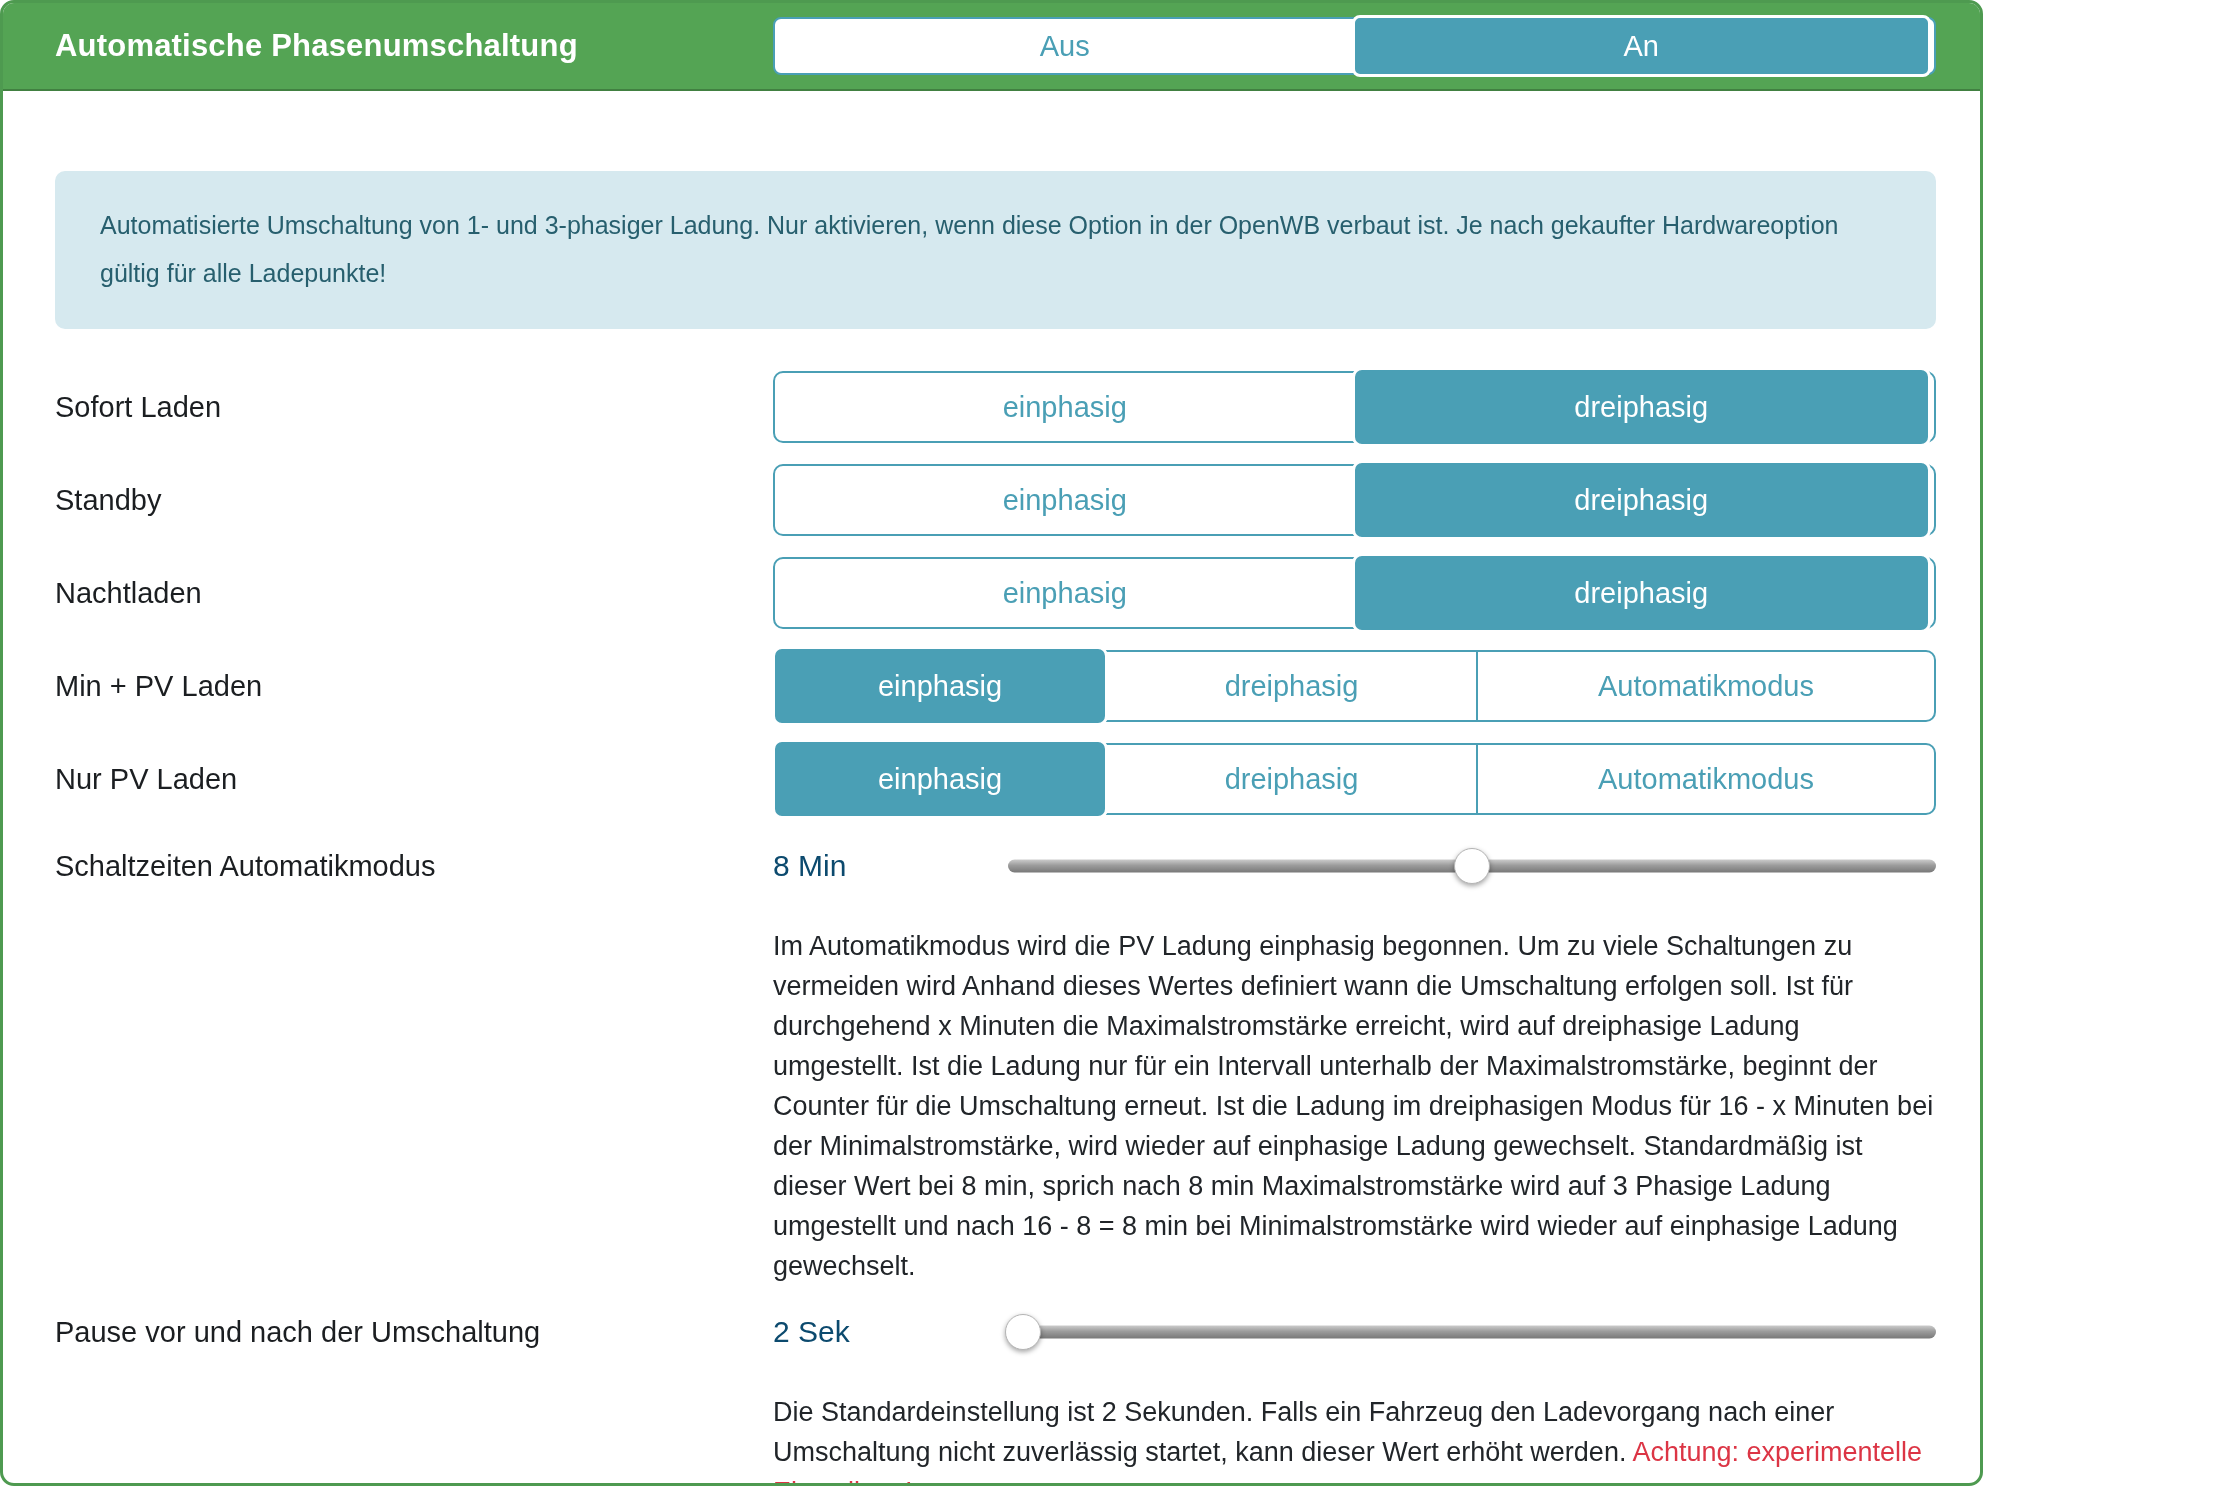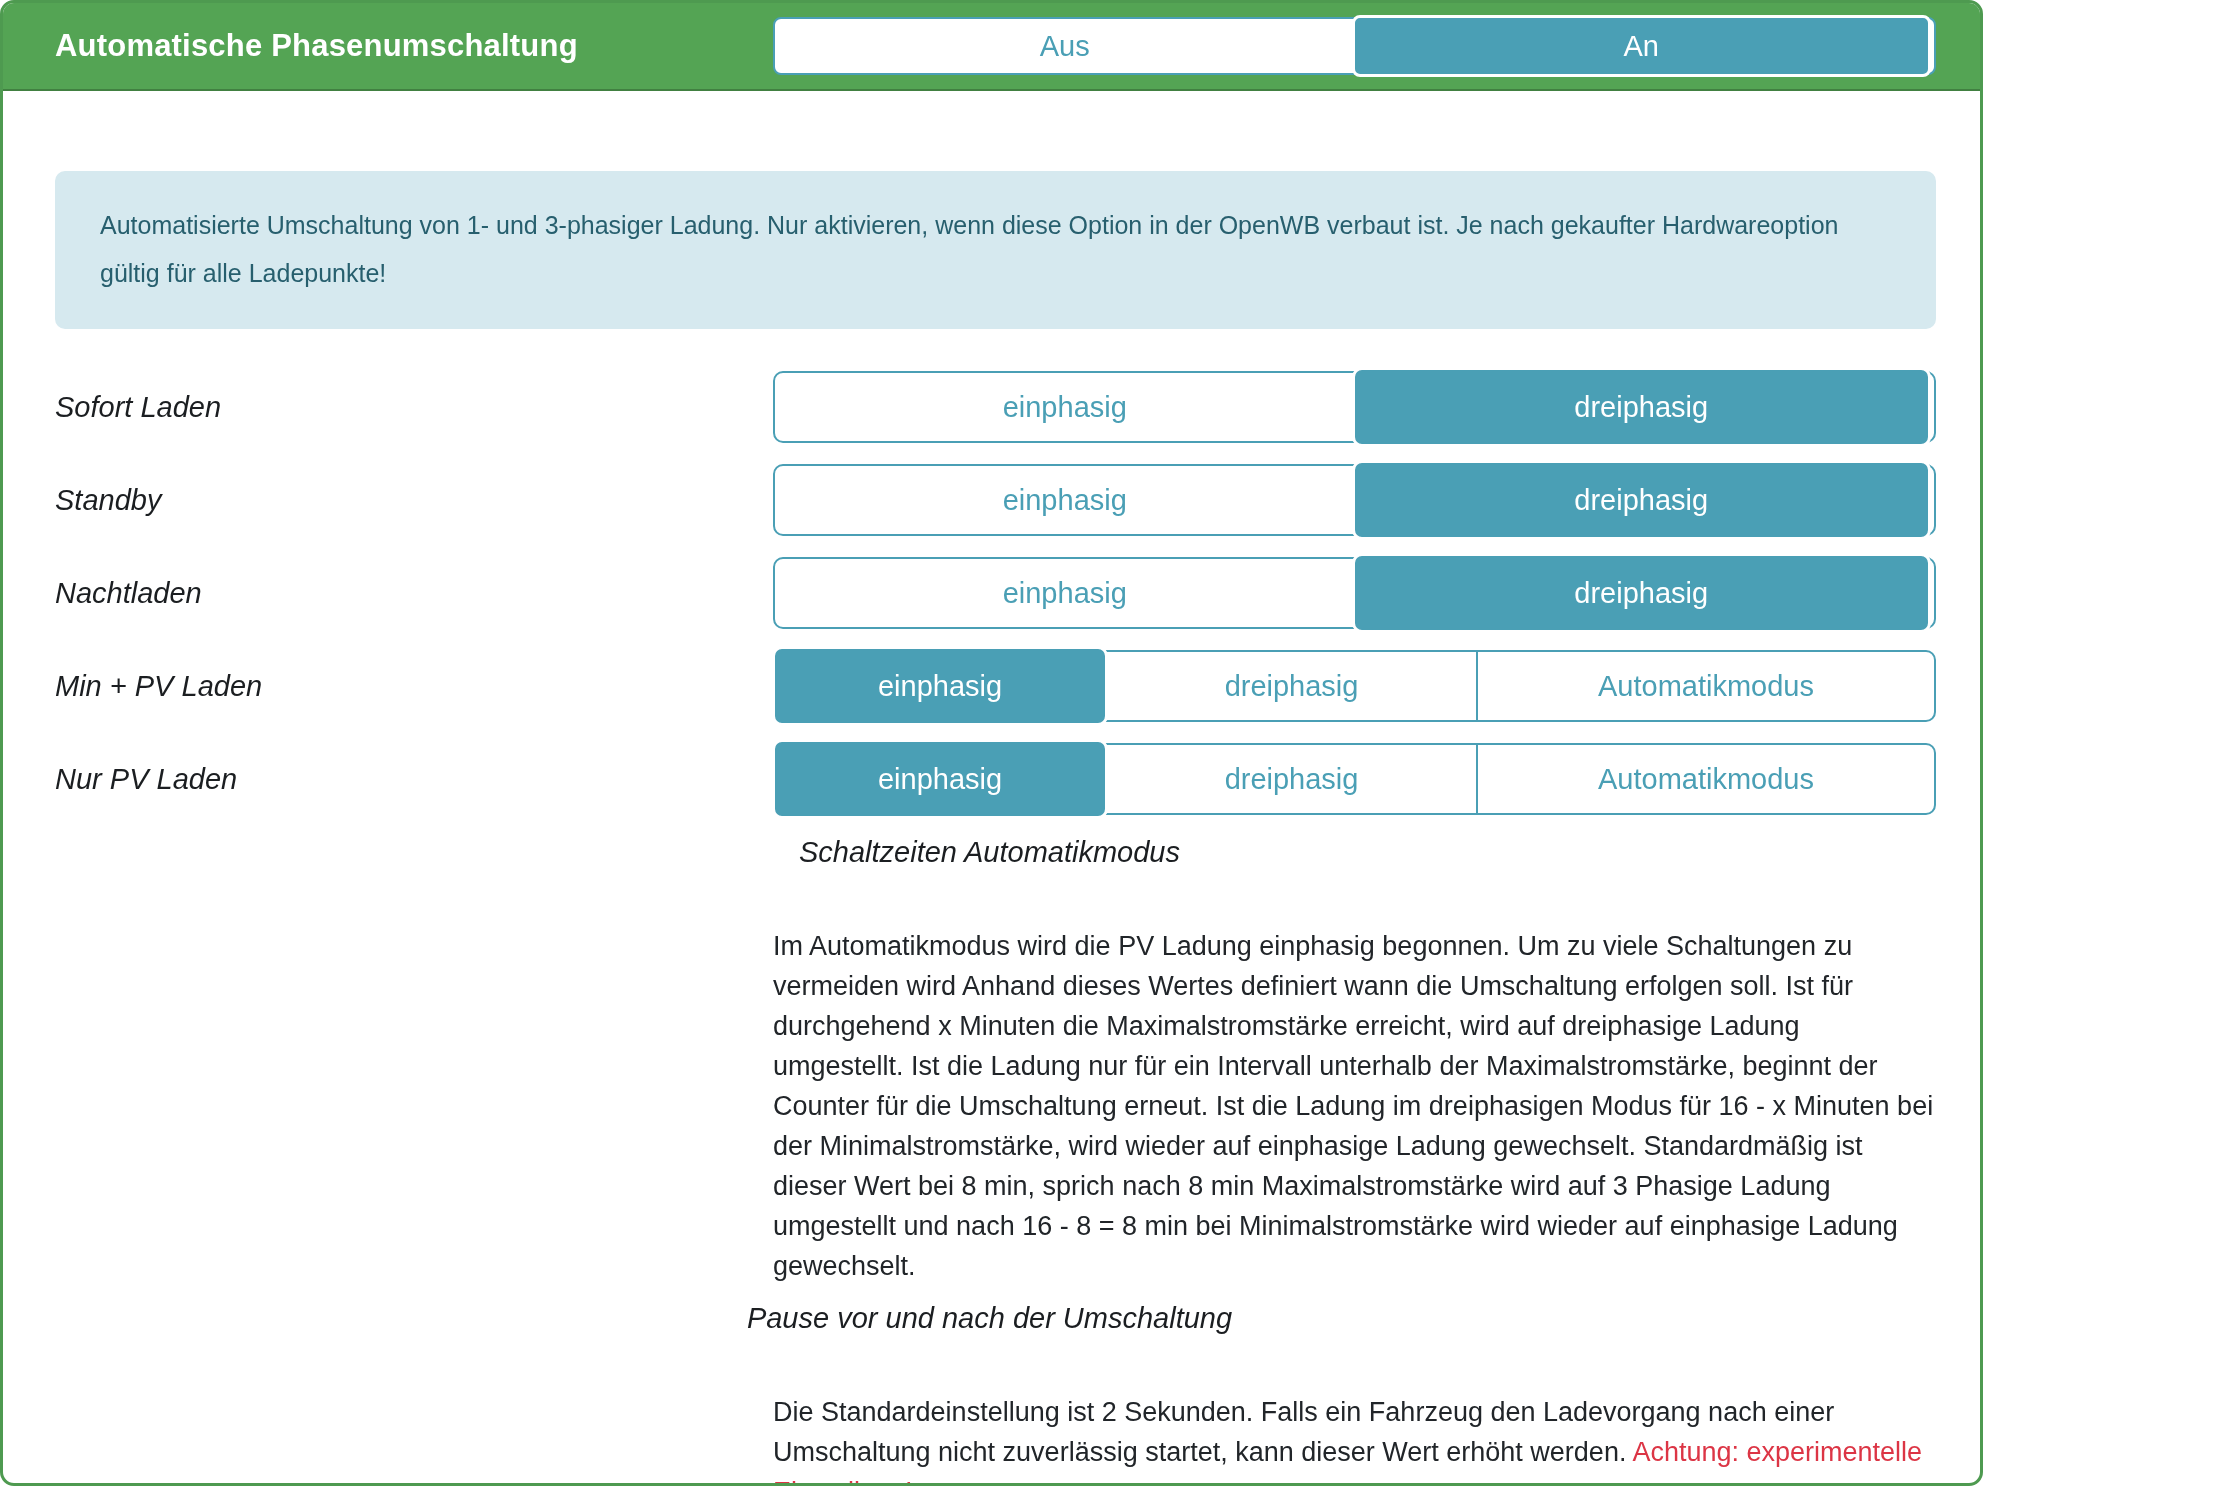--- a/index.html
+++ b/index.html
@@ -36,21 +36,21 @@
     background:#d6e9ef;
     color:#275f6e;
     border-radius:10px;
     padding:30px 56px 32px 45px;
     font-size:25px; line-height:48px;
     margin-bottom:42px;
   }
 
   
   .row { display:flex; align-items:center; margin-bottom:21px; }
-  .row-label { flex:0 0 718px; font-size:29px; color:#1b1e21; padding-right:12px;font-style:italic; }
+  .row-label { flex:0 0 718px; font-size:29px; color:#1b1e21; padding-right:12px; }
 
   .btn-group {
     flex:1;
     display:flex;
     height:72px;
     background:#fff;
     border:2px solid #4a9fb5;
     border-radius:10px;
     position:relative;
   }
@@ -75,21 +75,21 @@
   .w29 { flex:0 0 29%; }
   .w32 { flex:0 0 32%; }
   .w39 { flex:1; }
 
   
   .header-toggle { flex:1; height:58px; border-radius:8px; }
   .header-toggle .opt { font-size:29px; }
   .header-toggle .opt.selected { border-radius:8px; margin:-4px -3px; }
 
   
-  .slider-row { height:60px; margin-bottom:0;flex-direction:column; }
+  .slider-row { height:60px; margin-bottom:0; }
   .slider-row.first { margin-top:6px; }
   .slider-row.second { margin-top:16px; }
   .slider-value { flex:0 0 235px; font-size:30px; color:#0c4a6e; }
   .slider {
     flex:1; position:relative; height:60px;
   }
   .slider .track {
     position:absolute; left:0; right:0; top:50%;
     transform:translateY(-50%);
     height:13px; border-radius:7px;

